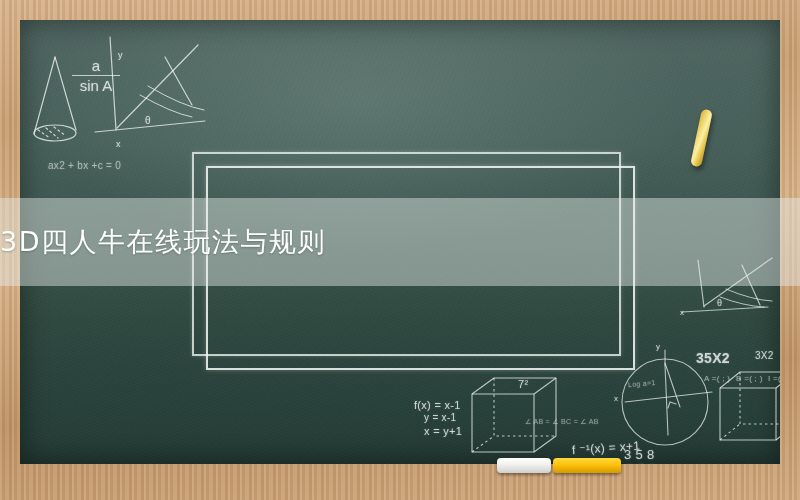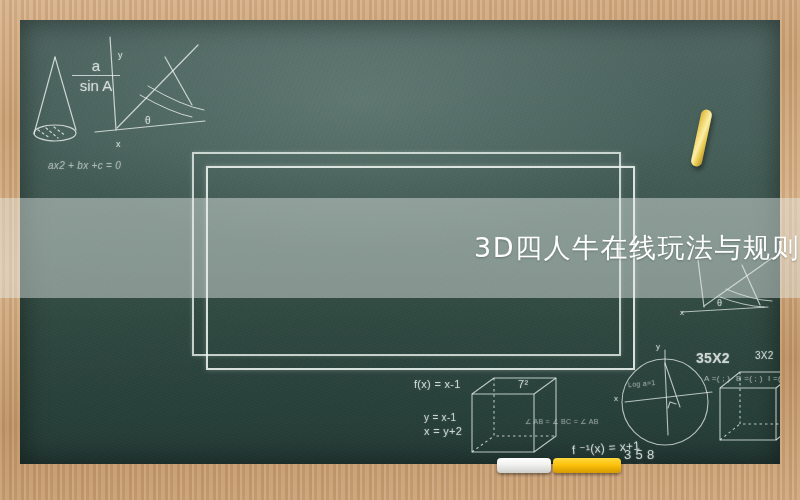--- a/index.html
+++ b/index.html
@@ -91,23 +91,23 @@
   }
   .chalk-yellow{
     position:absolute;left:553px;top:458px;width:68px;height:15px;
     border-radius:4px;
     background:linear-gradient(180deg,#ffd93e 0%,#fdc20c 45%,#d59a00 100%);
     box-shadow:0 2px 3px rgba(0,0,0,.4);
   }
 
   
   .band{
-    position:absolute;left:0;top:198px;width:800px;height:100px;
+    position:absolute;left:0;top:198px;width:800px;height:88px;
     background:rgba(232,238,235,.45);
-    display:flex;align-items:center;justify-content:flex-end;
+    display:flex;align-items:center;justify-content:flex-start;
     backdrop-filter:blur(.5px);
   }
   .band-title{
     color:#ffffff;
     font-size:27px;
     font-weight:400;
     letter-spacing:1.5px;
     font-family:"DejaVu Sans","Liberation Sans",sans-serif;
     text-shadow:0 1px 2px rgba(40,60,55,.35);
   }
@@ -141,41 +141,41 @@
           <path d="M 145 37 L 172 85"></path>
           <path d="M 120 75 q 32 18 52 22" stroke-width="1"></path>
           <path d="M 128 66 q 34 20 56 24" stroke-width="1"></path>
         </g>
       </svg>
       <div class="frac" style="left:52px;top:38px;width:48px;font-size:15px;">
         <span class="num">a</span>
         <span class="bar"></span>
         <span class="den">sin A</span>
       </div>
-      <div class="chalk-txt" style="left:28px;top:140px;font-size:10px;opacity:.72;font-style:italic;">ax2 + bx +c = 0</div>
+      <div class="chalk-txt" style="left:28px;top:140px;font-size:10px;opacity:.72;">ax2 + bx +c = 0</div>
       <div class="chalk-txt" style="left:98px;top:30px;font-size:9px;">y</div>
       <div class="chalk-txt" style="left:96px;top:119px;font-size:9px;">x</div>
       <div class="chalk-txt" style="left:125px;top:95px;font-size:10px;">θ</div>
 
       <svg width="760" height="444" style="left:0;top:0;">
         <g stroke="rgba(238,244,240,.70)" fill="none" stroke-width="1.2" stroke-linecap="round">
           <path d="M 678 240 L 684 287"></path>
           <path d="M 662 292 L 748 287"></path>
           <path d="M 684 286 L 752 238"></path>
           <path d="M 722 245 L 740 285"></path>
           <path d="M 700 277 q 24 9 44 10" stroke-width="1"></path>
           <path d="M 706 269 q 26 11 46 12" stroke-width="1"></path>
         </g>
       </svg>
       <div class="chalk-txt" style="left:697px;top:278px;font-size:9px;">θ</div>
       <div class="chalk-txt" style="left:660px;top:288px;font-size:8px;">x</div>
 
-      <div class="chalk-txt" style="left:394px;top:358px;font-size:11px;">f(x)  =  x-1</div>
+      <div class="chalk-txt" style="left:394px;top:379px;font-size:11px;">f(x)  =  x-1</div>
       <div class="chalk-txt" style="left:404px;top:392px;font-size:10px;">y  =  x-1</div>
-      <div class="chalk-txt" style="left:404px;top:405px;font-size:11px;">x  =  y+2</div>
+      <div class="chalk-txt" style="left:404px;top:405px;font-size:11px;">x  =  y+1</div>
 
       <svg width="760" height="444">
         <g stroke="rgba(238,244,240,.75)" fill="none" stroke-width="1.1" stroke-linejoin="round">
           <rect x="452" y="374" width="62" height="58"></rect>
           <path d="M 452 374 L 474 358 L 536 358 L 536 416 L 514 432"></path>
           <path d="M 514 374 L 536 358"></path>
           <path d="M 474 358 L 474 416 L 536 416" stroke-dasharray="2.5 3"></path>
           <path d="M 452 432 L 474 416" stroke-dasharray="2.5 3"></path>
         </g>
       </svg>

